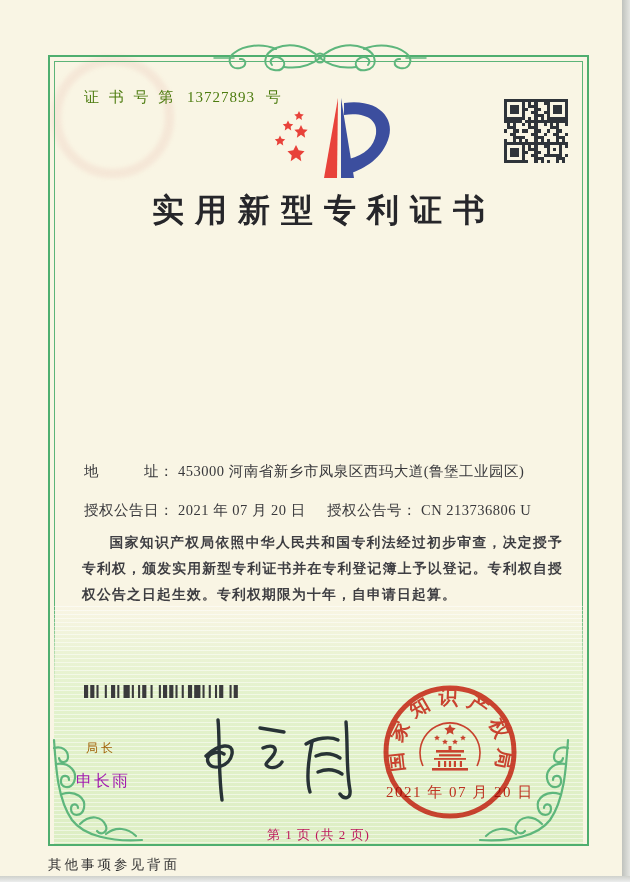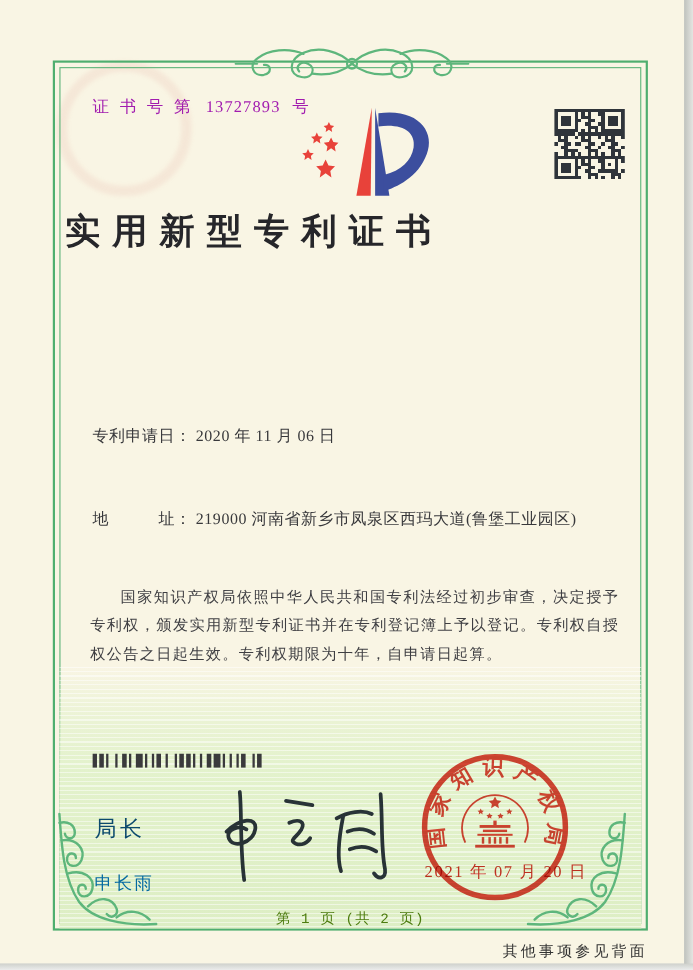--- a/index.html
+++ b/index.html
@@ -28,59 +28,60 @@
     border:1px solid #5cb478;box-sizing:border-box;}
   
   .green-bg{
     position:absolute;left:54px;top:606px;width:529px;height:238px;
     background:
       repeating-linear-gradient(180deg, rgba(255,255,255,.5) 0 1px, rgba(255,255,255,0) 1px 4px),
       linear-gradient(180deg, rgba(227,242,204,0) 0%, rgba(227,242,204,.65) 20%, #e3f2cc 38%, #ddeec4 100%);
   }
   .orn{position:absolute;}
   .cert-no{
-    position:absolute;left:84px;top:88px;font-size:15px;color:#a21caf;
+    position:absolute;left:84px;top:88px;font-size:15px;color:#4d7c0f;
     letter-spacing:3px;white-space:nowrap;
   }
   .cert-no .num{letter-spacing:1px;margin:0 4px;}
   .logo{position:absolute;left:268px;top:90px;}
   .qr{position:absolute;left:504px;top:99px;width:64px;height:64px;}
   .title{
-    position:absolute;left:48px;top:189px;width:541px;text-align:left;
+    position:absolute;left:48px;top:189px;width:541px;text-align:center;
     font-size:32px;font-weight:bold;color:#26262a;letter-spacing:11px;text-indent:11px;
   }
   .field-row{
     position:absolute;left:84px;font-size:14.5px;color:#38383b;white-space:nowrap;
     letter-spacing:.5px;
   }
   .field-row .lbl{color:#38383b;}
   .field-row .val{margin-left:4px;}
   .grant-col2{position:absolute;left:243px;top:0;white-space:nowrap;}
   .body-text{
     position:absolute;left:82px;top:530px;width:481px;
     font-size:13.8px;line-height:26px;color:#3e3e42;text-align:justify;
     letter-spacing:1.2px;
+    font-weight:bold;
   }
   .body-text p{margin:0;text-indent:2em;}
   .barcode{position:absolute;left:84px;top:685px;width:158px;height:13px;}
-  .sign-title{position:absolute;left:86px;top:740px;font-size:20px;color:#0c4a6e;letter-spacing:3px;}
-  .sign-name{position:absolute;left:86px;top:771px;font-size:16px;color:#0369a1;letter-spacing:2px;margin-top:22px;}
+  .sign-title{position:absolute;left:86px;top:740px;font-size:12px;color:#a16207;letter-spacing:3px;}
+  .sign-name{position:absolute;left:76px;top:771px;font-size:16px;color:#a21caf;letter-spacing:2px;}
   .signature{position:absolute;left:168px;top:714px;mix-blend-mode:multiply;}
   .seal{position:absolute;left:380px;top:682px;mix-blend-mode:multiply;opacity:.94;}
   .seal-ring-text{font-size:19.5px;font-weight:bold;letter-spacing:8px;fill:#dd3a2c;}
   .seal-date{
     position:absolute;left:386px;top:783px;width:160px;font-size:15px;color:#d53427;
     letter-spacing:1.5px;white-space:nowrap;font-weight:500;mix-blend-mode:multiply;
   }
   .page-info{
     position:absolute;left:48px;top:826px;width:541px;text-align:center;
-    font-size:13px;color:#4d7c0f;letter-spacing:1px;font-family:Liberation Mono, monospace;
+    font-size:13px;color:#be185d;letter-spacing:1px;
   }
   .back-note{
-    position:absolute;left:48px;top:856px;width:541px;text-align:right;
+    position:absolute;left:48px;top:856px;width:541px;text-align:left;
     font-size:13.5px;color:#333;letter-spacing:3px;
   }
   svg{display:block;}
 </style>
 </head>
 <body>
 
 <div class="page">
 
   <div class="ghost-stamp"></div>
@@ -397,25 +398,28 @@
         <rect x="10" y="20" width="1" height="1"></rect>
         <rect x="12" y="20" width="1" height="1"></rect>
         <rect x="14" y="20" width="1" height="1"></rect>
         <rect x="17" y="20" width="1" height="1"></rect>
         <rect x="19" y="20" width="1" height="1"></rect>
       </g>
   </svg>
 
   <div class="title">实用新型专利证书</div>
 
-  <div class="field-row" style="top:387px">
-    <span class="lbl">专利申请日：</span><span class="val">2020 年 11 月 06 日</span>
+  <div class="field-row" style="top:462px">
+    <span class="lbl">地　　　址：</span><span class="val">453000 河南省新乡市凤泉区西玛大道(鲁堡工业园区)</span>
   </div>
-  <div class="field-row" style="top:462px">
-    <span class="lbl">地　　　址：</span><span class="val">219000 河南省新乡市凤泉区西玛大道(鲁堡工业园区)</span>
+  <div class="field-row" style="top:501px">
+    <span class="lbl">授权公告日：</span><span class="val">2021 年 07 月 20 日</span>
+    <span class="grant-col2">
+      <span class="lbl">授权公告号：</span><span class="val">CN 213736806 U</span>
+    </span>
   </div>
 
   <div class="body-text">
     <p>国家知识产权局依照中华人民共和国专利法经过初步审查，决定授予专利权，颁发实用新型专利证书并在专利登记簿上予以登记。专利权自授权公告之日起生效。专利权期限为十年，自申请日起算。</p>
   </div>
 
   <svg class="barcode" id="barcode-svg" preserveAspectRatio="none" viewBox="0 0 76 13">
     <g id="bc-g" fill="#3a3a3c">
         <rect x="0" y="0" width="2" height="13"></rect>
         <rect x="3" y="0" width="2" height="13"></rect>

